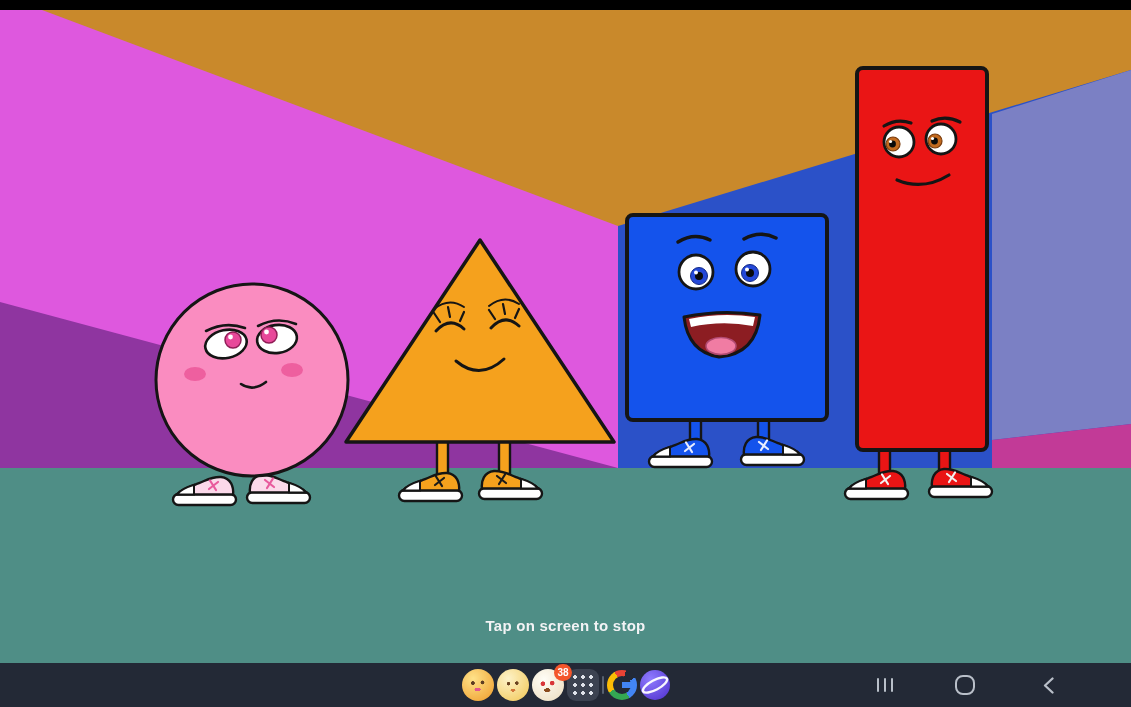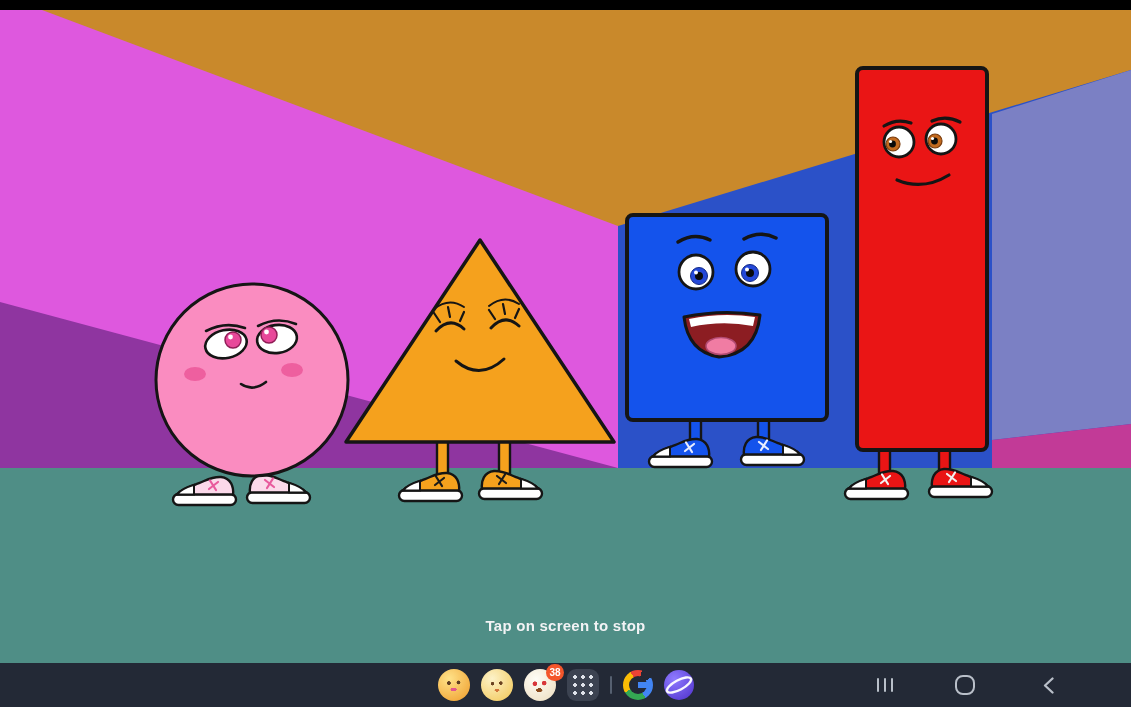--- a/index.html
+++ b/index.html
@@ -4,21 +4,21 @@
 <style>
   html,body{margin:0;padding:0;background:#000;}
   .screen{position:relative;width:1131px;height:707px;overflow:hidden;background:#000;
           font-family:"Liberation Sans",sans-serif;}
   .scene{position:absolute;top:10px;left:0;width:1131px;height:653px;}
   .scene svg{display:block;width:1131px;height:653px;}
   .tap-hint{position:absolute;left:50%;top:617px;transform:translateX(-50%);
             color:#f3f3f5;font-size:15px;font-weight:700;letter-spacing:.25px;white-space:nowrap;text-align:center;}
   .taskbar{position:absolute;left:0;bottom:0;width:1131px;height:44px;background:#232936;}
   .dock{position:absolute;left:50%;top:0;height:44px;transform:translateX(-50%);
-        display:flex;align-items:center;gap:11px;}
+        display:flex;align-items:center;gap:3px;}
   .sticker{width:32px;height:32px;border-radius:50%;position:relative;flex:0 0 auto;}
   .s1{background:
       radial-gradient(circle at 34% 44%, #5f3d22 1.6px, rgba(0,0,0,0) 2.2px),
       radial-gradient(circle at 64% 42%, #5f3d22 1.6px, rgba(0,0,0,0) 2.2px),
       radial-gradient(ellipse 5px 3px at 49% 64%, #e3578c 60%, rgba(0,0,0,0) 66%),
       radial-gradient(circle at 35% 30%, #ffe289, #f2ab3f 78%);}
   .s2{background:
       radial-gradient(circle at 36% 46%, #6b4320 1.5px, rgba(0,0,0,0) 2px),
       radial-gradient(circle at 62% 44%, #6b4320 1.5px, rgba(0,0,0,0) 2px),
       radial-gradient(ellipse 4px 2.5px at 50% 66%, #d2763a 60%, rgba(0,0,0,0) 66%),

